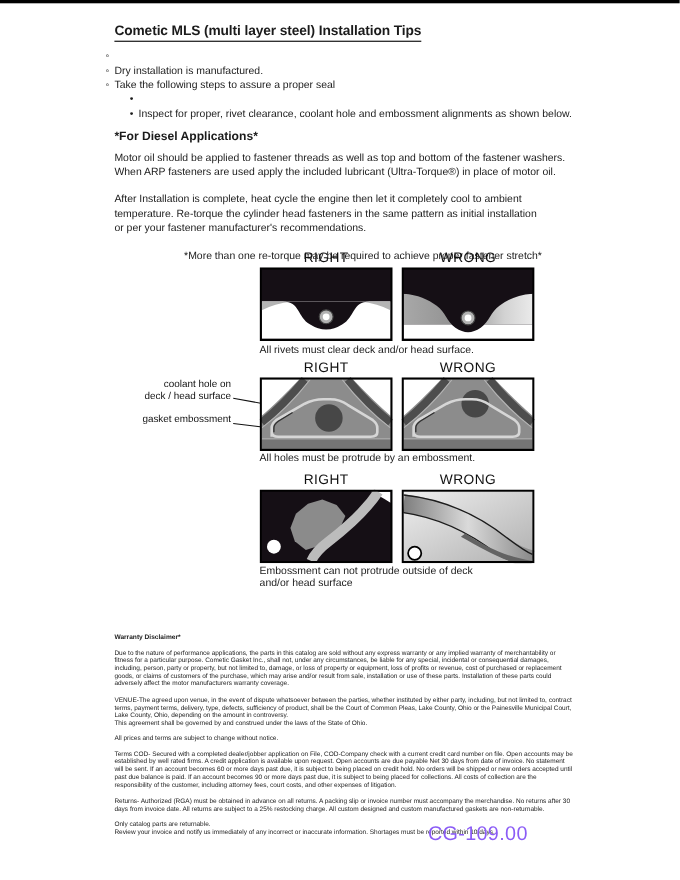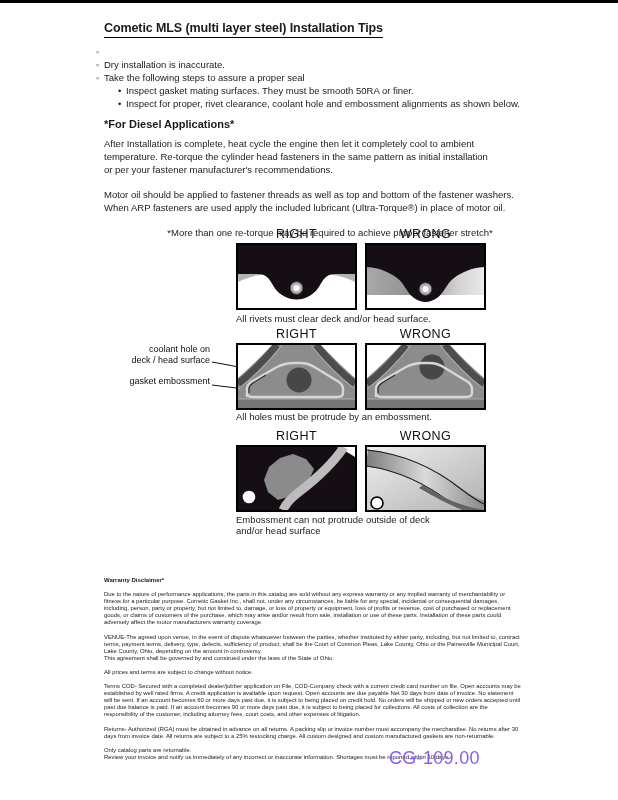--- a/index.html
+++ b/index.html
@@ -49,43 +49,42 @@
 <div class="abs top-rule"></div>
 
 <div class="abs page-title">Cometic MLS (multi layer steel) Installation Tips</div>
 
 <div class="abs tips">
   <div class="tip-row">
     <span class="marker">◦</span>
   </div>
   <div class="tip-row">
     <span class="marker">◦</span>
-    <span class="tip-text">Dry installation is inaccurate.</span>
+    <span class="tip-text">Dry installation is manufactured.</span>
   </div>
   <div class="tip-row">
     <span class="marker">◦</span>
     <span class="tip-text">Take the following steps to assure a proper seal</span>
   </div>
   <div class="tip-row sub">
     <span class="marker">•</span>
-    <span class="tip-text">Inspect gasket mating surfaces.  They must be smooth 50RA or finer.</span>
   </div>
   <div class="tip-row sub">
     <span class="marker">•</span>
     <span class="tip-text">Inspect for proper, rivet clearance, coolant hole and embossment alignments as shown below.</span>
   </div>
 </div>
 
 <div class="abs diesel">
   <div class="diesel-heading">*For Diesel Applications*</div>
+  <p>Motor oil should be applied to fastener threads as well as top and bottom of the fastener washers.
+When ARP fasteners are used apply the included lubricant (Ultra-Torque®) in place of motor oil.</p>
   <p>After Installation is complete, heat cycle the engine then let it completely cool to ambient
 temperature. Re-torque the cylinder head fasteners in the same pattern as initial installation
 or per your fastener manufacturer's recommendations.</p>
-  <p>Motor oil should be applied to fastener threads as well as top and bottom of the fastener washers.
-When ARP fasteners are used apply the included lubricant (Ultra-Torque®) in place of motor oil.</p>
   <p class="note">*More than one re-torque may be required to achieve proper fastener stretch*</p>
 </div>
 
 <div class="abs fig-label" style="left:236px; top:227px;">RIGHT</div>
 <div class="abs fig-label" style="left:365px; top:227px;">WRONG</div>
 
 <div class="abs panel" style="left:236px; top:243px;">
   <svg viewBox="0 0 121 67">
     <rect x="1" y="1" width="119" height="65" fill="#150f15"></rect>
     <rect x="2" y="31" width="117" height="34" fill="#ffffff"></rect>

